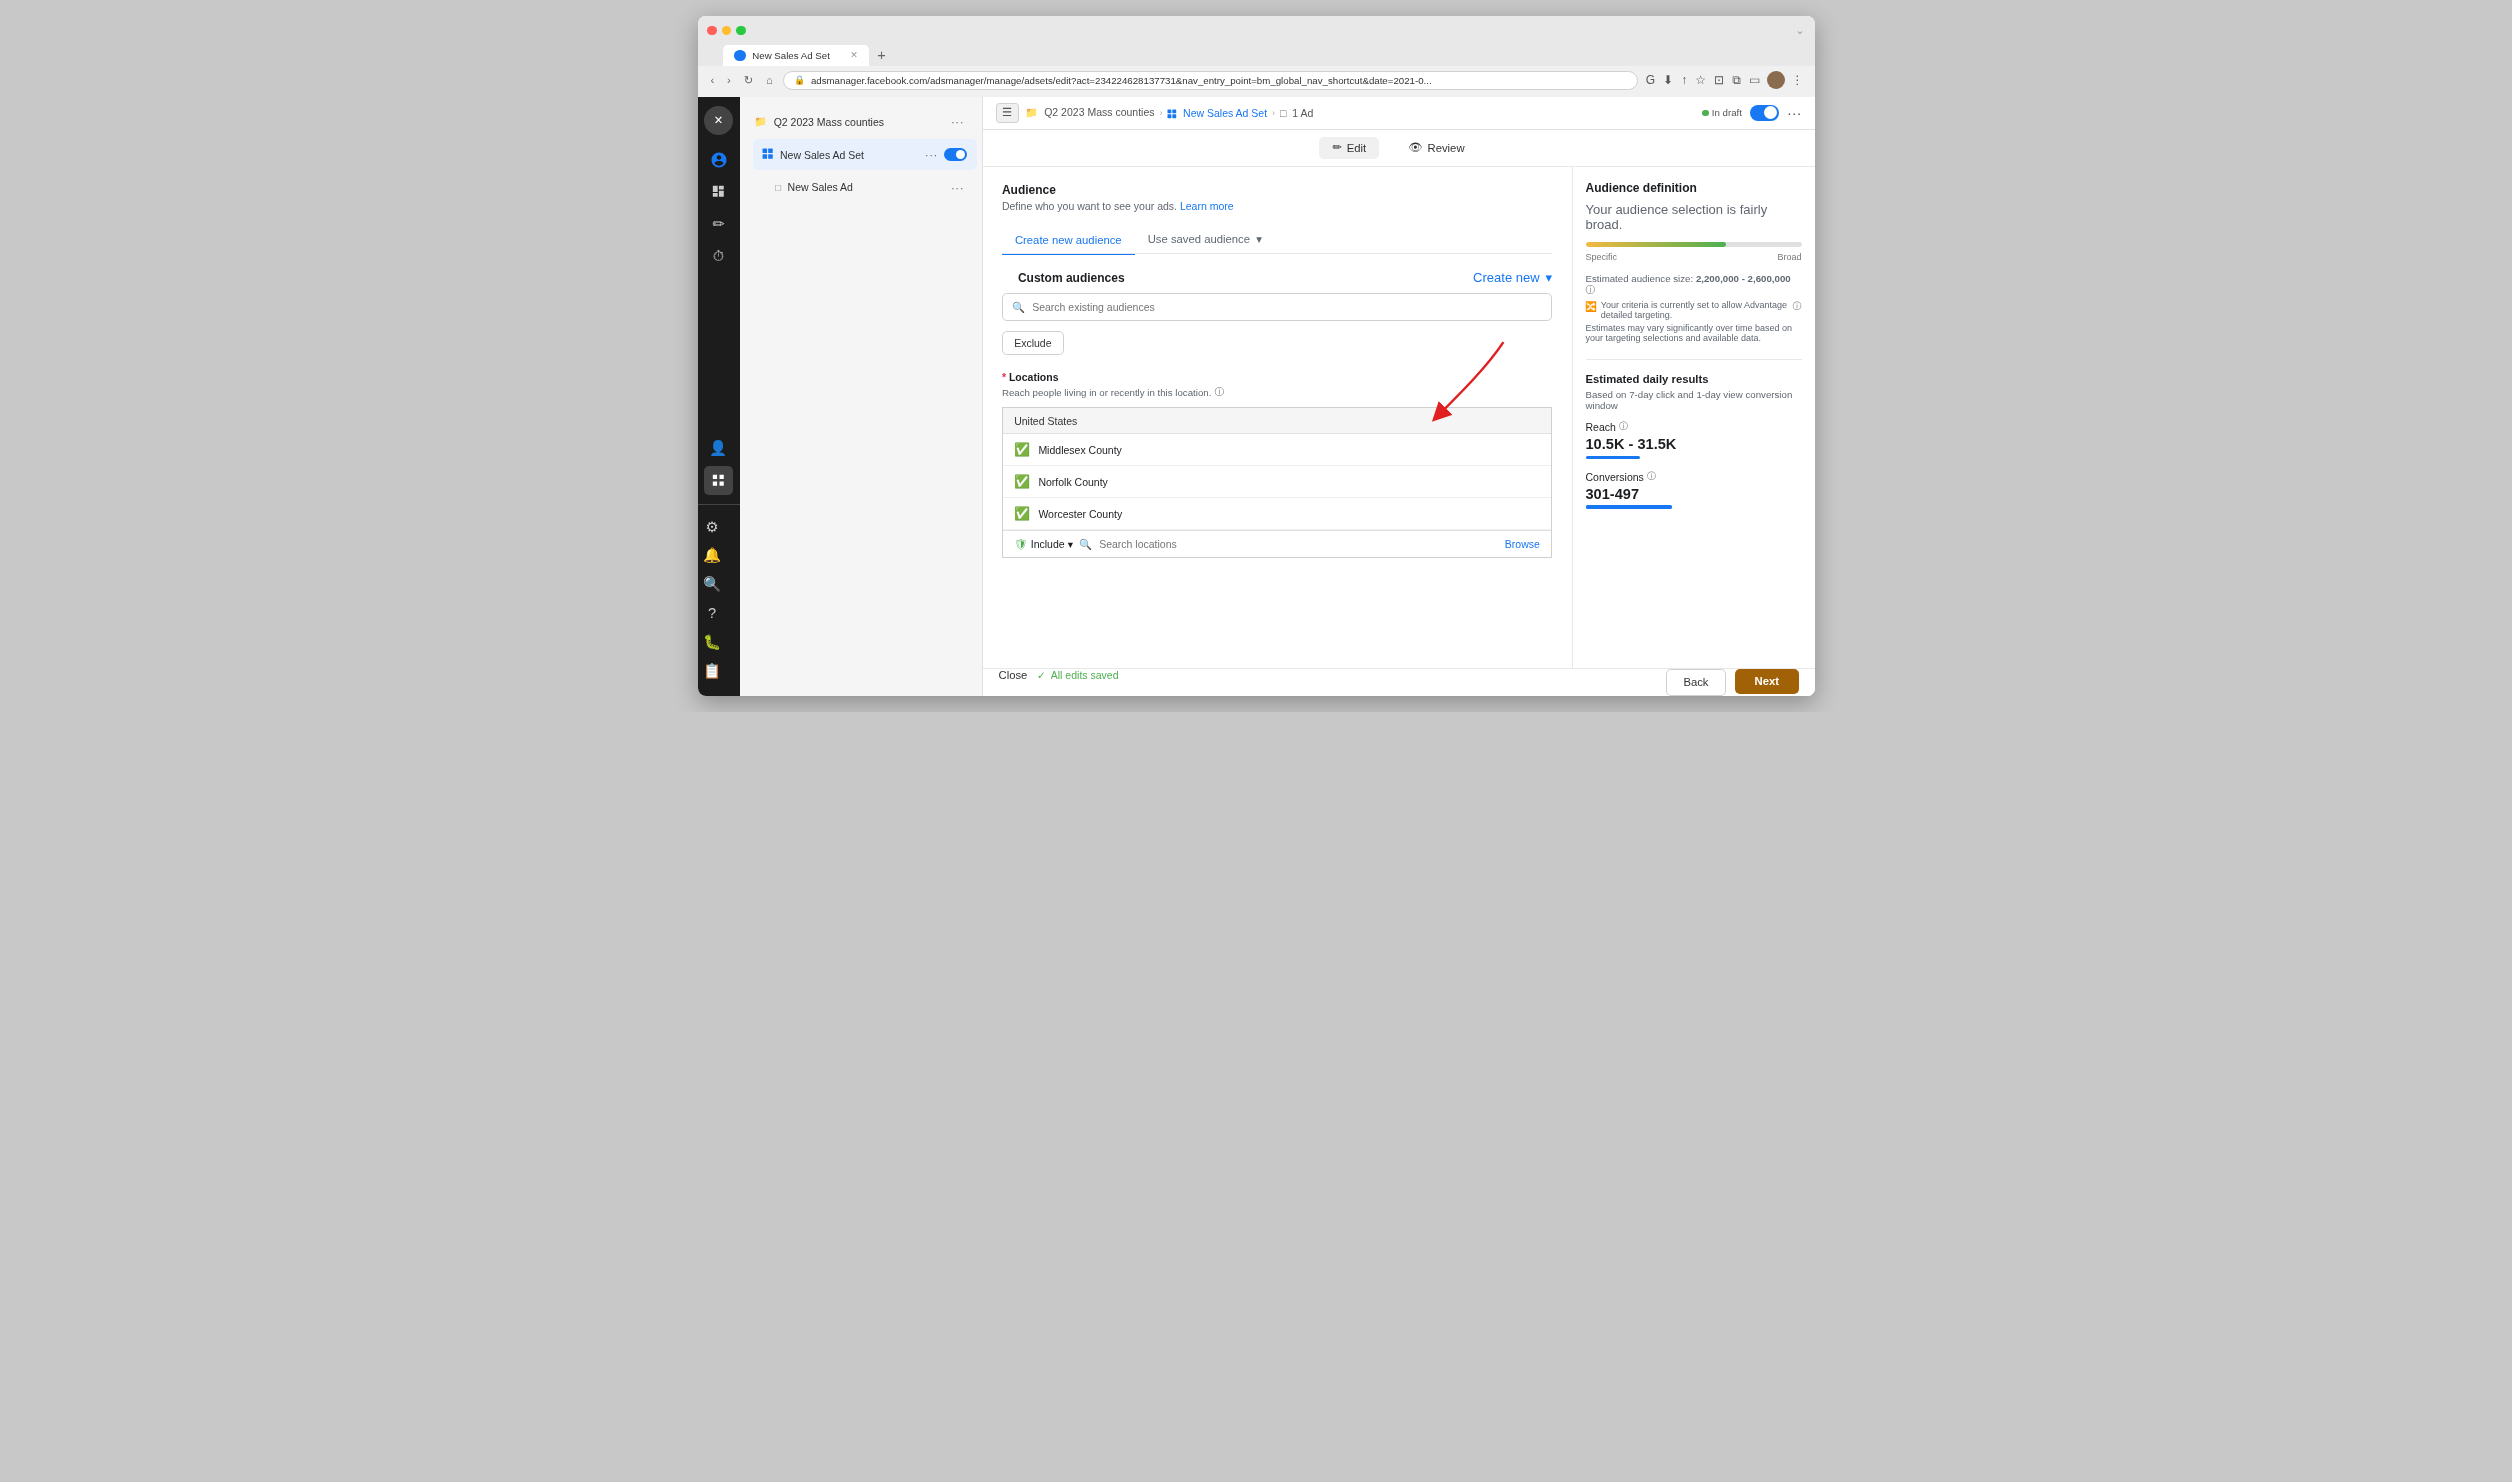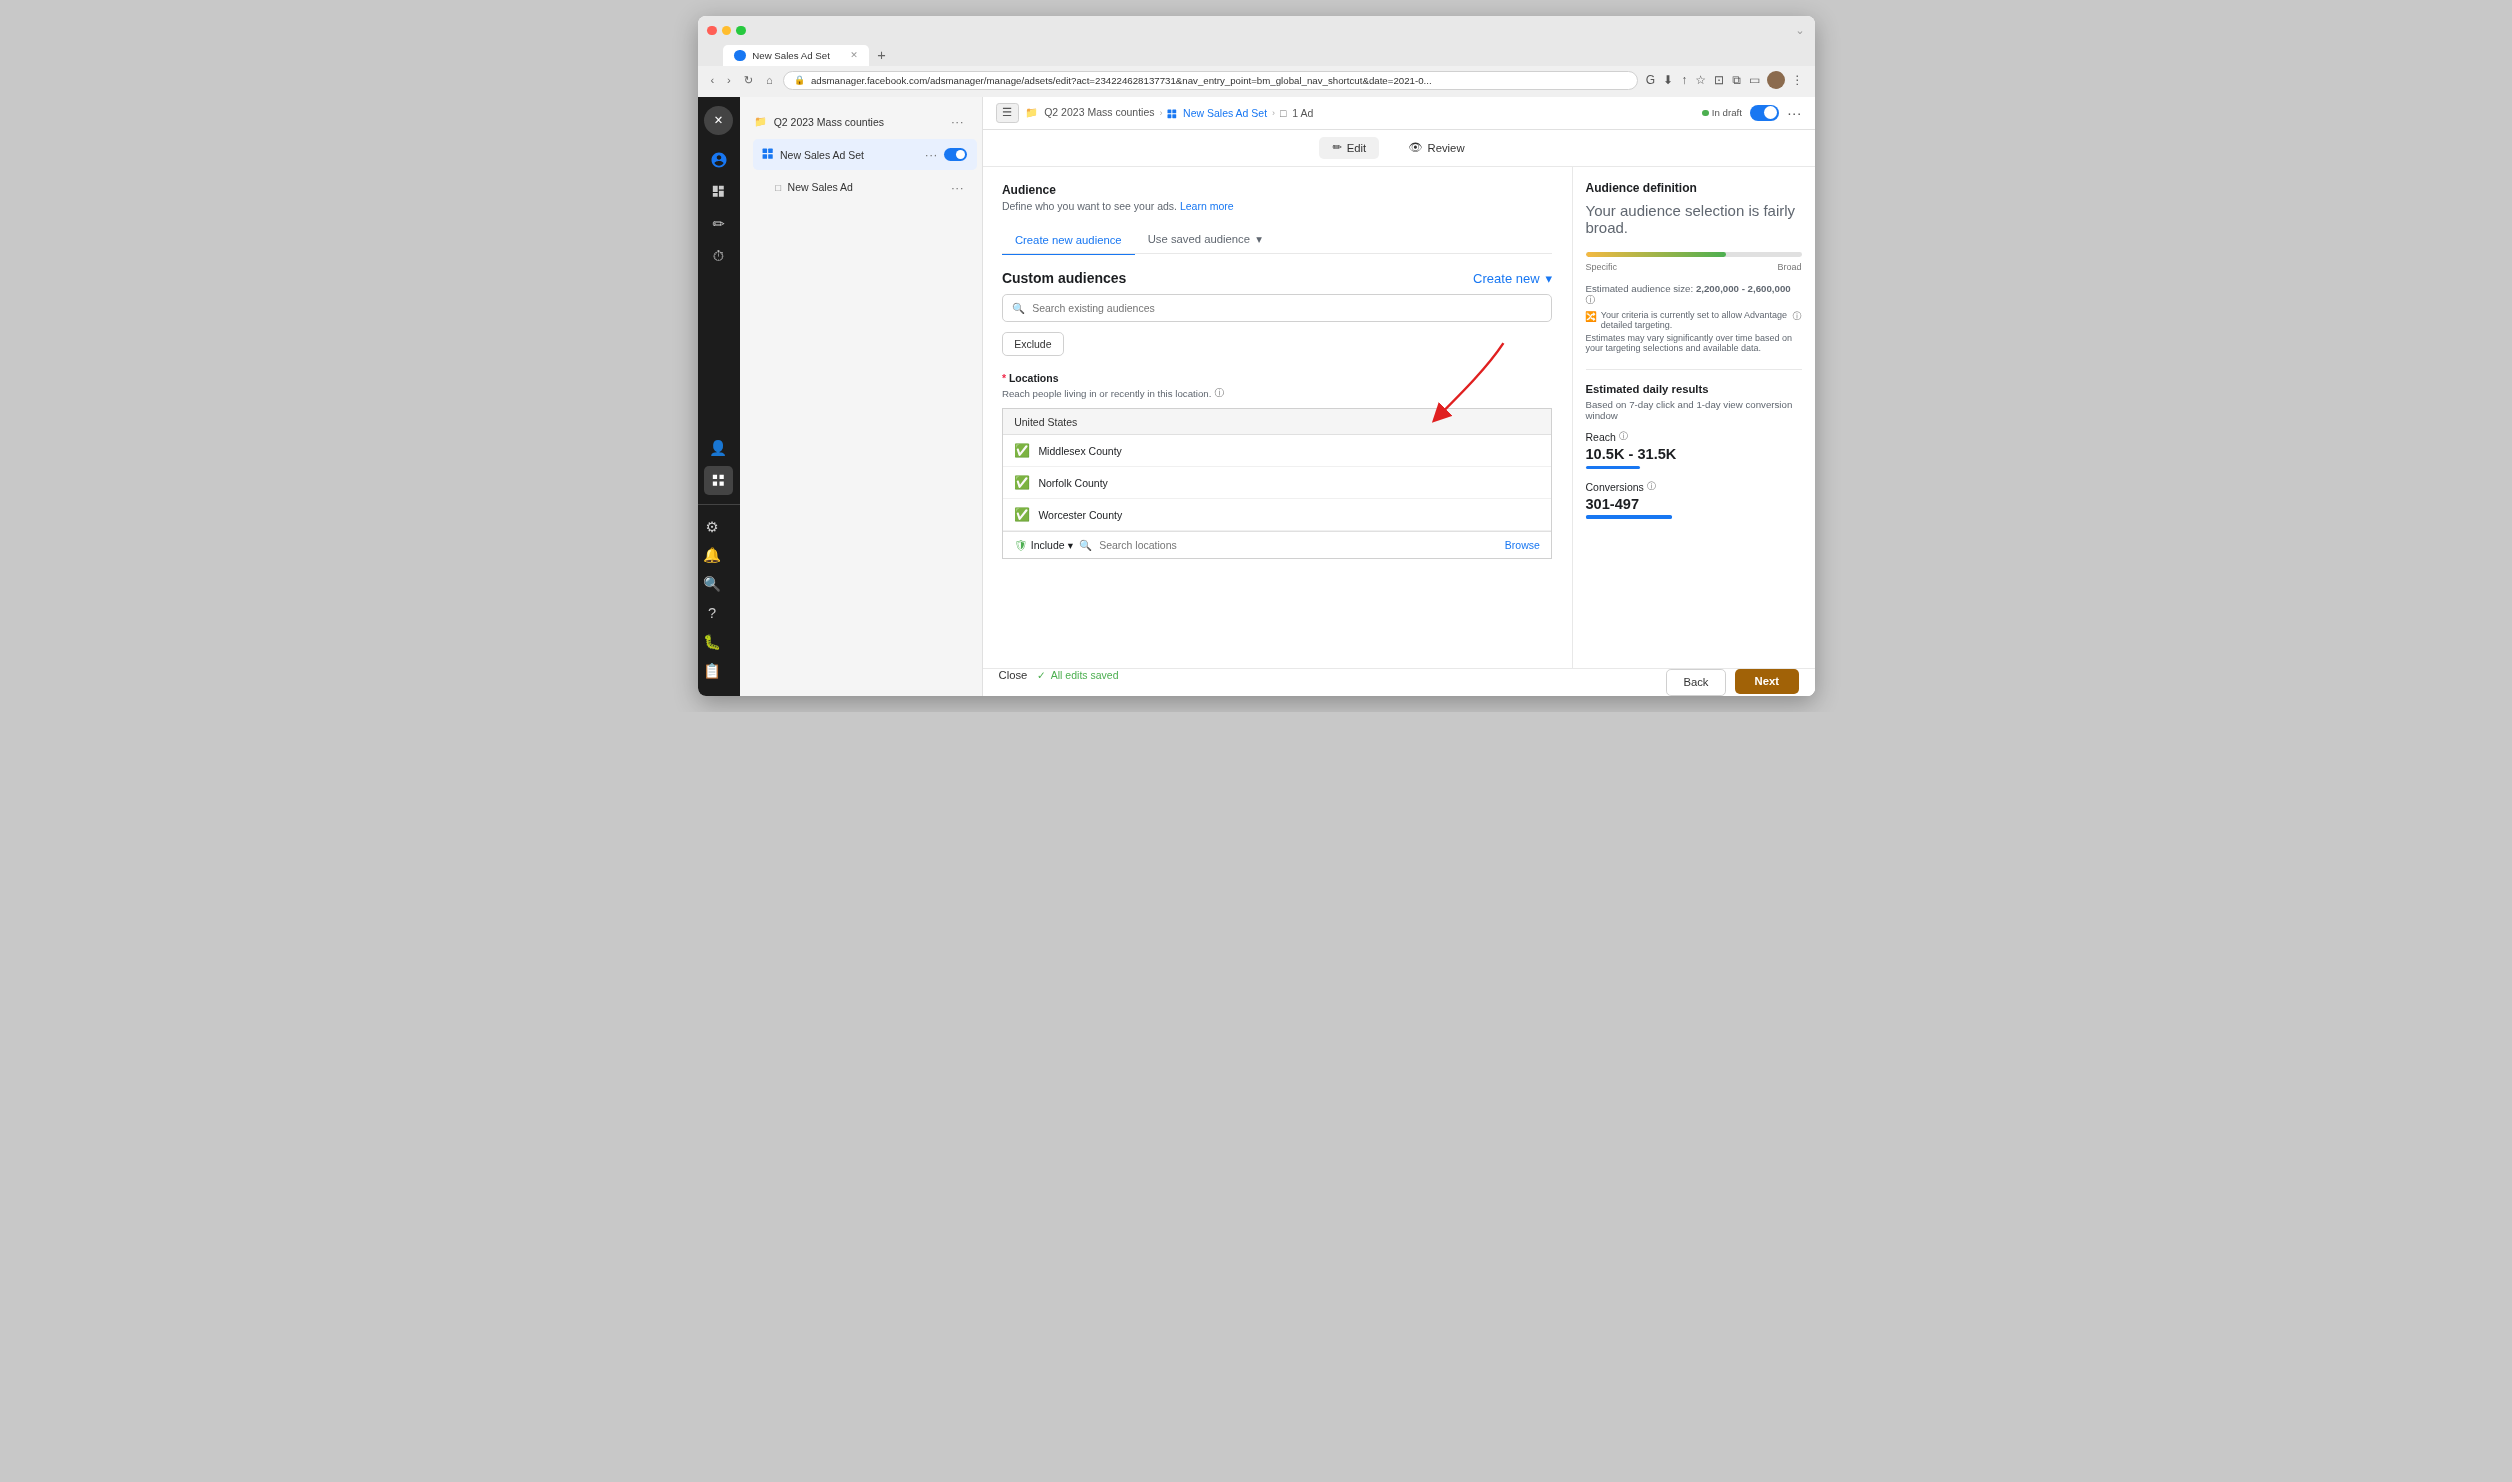--- a/index.html
+++ b/index.html
@@ -236,21 +236,21 @@
       cursor: pointer;
       border: none;
       background: none;
       border-bottom: 1.6px solid transparent;
       margin-bottom: -1.6px;
     }
     .audience-tab.active { color: #1877f2; border-bottom-color: #1877f2; font-weight: 500; }
 
     
     .subsection-header { display: flex; align-items: center; justify-content: space-between; margin-bottom: 8px; }
-    .subsection-label { font-size: 14px; font-weight: 600; color: #1c1e21; }
+    .subsection-label { font-size: 12px; font-weight: 600; color: #1c1e21; margin-left: 16px; }
     .create-new-btn {
       display: flex; align-items: center; gap: 6px;
       background: none; border: none; cursor: pointer;
       color: #1877f2; font-size: 13px; text-align: center;
     }
     .search-box {
       display: flex; align-items: center;
       border: 0.8px solid #d0d0d0; border-radius: 4.9px;
       padding: 6.5px 9.7px; gap: 6.5px; margin-bottom: 9.7px;
       background: #fff;
@@ -297,21 +297,21 @@
     }
     .close-btn { background: none; border: none; cursor: pointer; font-size: 11.3px; color: #333; }
     .saved-status { display: flex; align-items: center; gap: 4.9px; font-size: 10.5px; color: #4CAF50; }
     .check-icon { color: #4CAF50; }
     .spacer { flex: 1; }
     .back-btn { background: none; border: 0.8px solid #d0d0d0; border-radius: 4.9px; padding: 6.5px 16px; cursor: pointer; font-size: 11.3px; color: #333; }
     .next-btn { background: #a16207; color: #fff; border: none; border-radius: 4.9px; padding: 6.5px 19.4px; cursor: pointer; font-size: 11.3px; font-weight: 600; }
 
     
     .sidebar-section-title { font-size: 12px; font-weight: 600; color: #1c1e21; margin-bottom: 6.5px; }
-    .audience-selection-text { font-size: 15px; color: #606770; margin-bottom: 16px; }
+    .audience-selection-text { font-size: 13px; color: #606770; margin-bottom: 10px; }
     .meter-bar { height: 4.9px; background: #e0e0e0; border-radius: 2.4px; margin-bottom: 4.9px; position: relative; overflow: hidden; }
     .meter-fill { height: 100%; border-radius: 2.4px; background: linear-gradient(to right, #f4b942, #4CAF50); width: 65%; }
     .meter-labels { display: flex; justify-content: space-between; font-size: 9px; color: #777; margin-bottom: 11.3px; }
     .est-audience { font-size: 9.7px; color: #606770; margin-bottom: 3.2px; }
     .criteria-note { font-size: 9px; color: #606770; margin-bottom: 3.2px; display: flex; align-items: flex-start; gap: 3.2px; }
     .est-note { font-size: 9px; color: #606770; margin-bottom: 16px; display: flex; align-items: flex-start; gap: 3.2px; }
     .divider { border-top: 0.8px solid #e8e8e8; margin: 13px 0; }
     .daily-results-title { font-size: 11.3px; font-weight: 600; color: #1c1e21; margin-bottom: 3.2px; }
     .daily-subtitle { font-size: 9.7px; color: #606770; margin-bottom: 9.7px; }
     .metric-label { font-size: 10.5px; color: #1c1e21; display: flex; align-items: center; gap: 3.2px; margin-bottom: 3.2px; }

